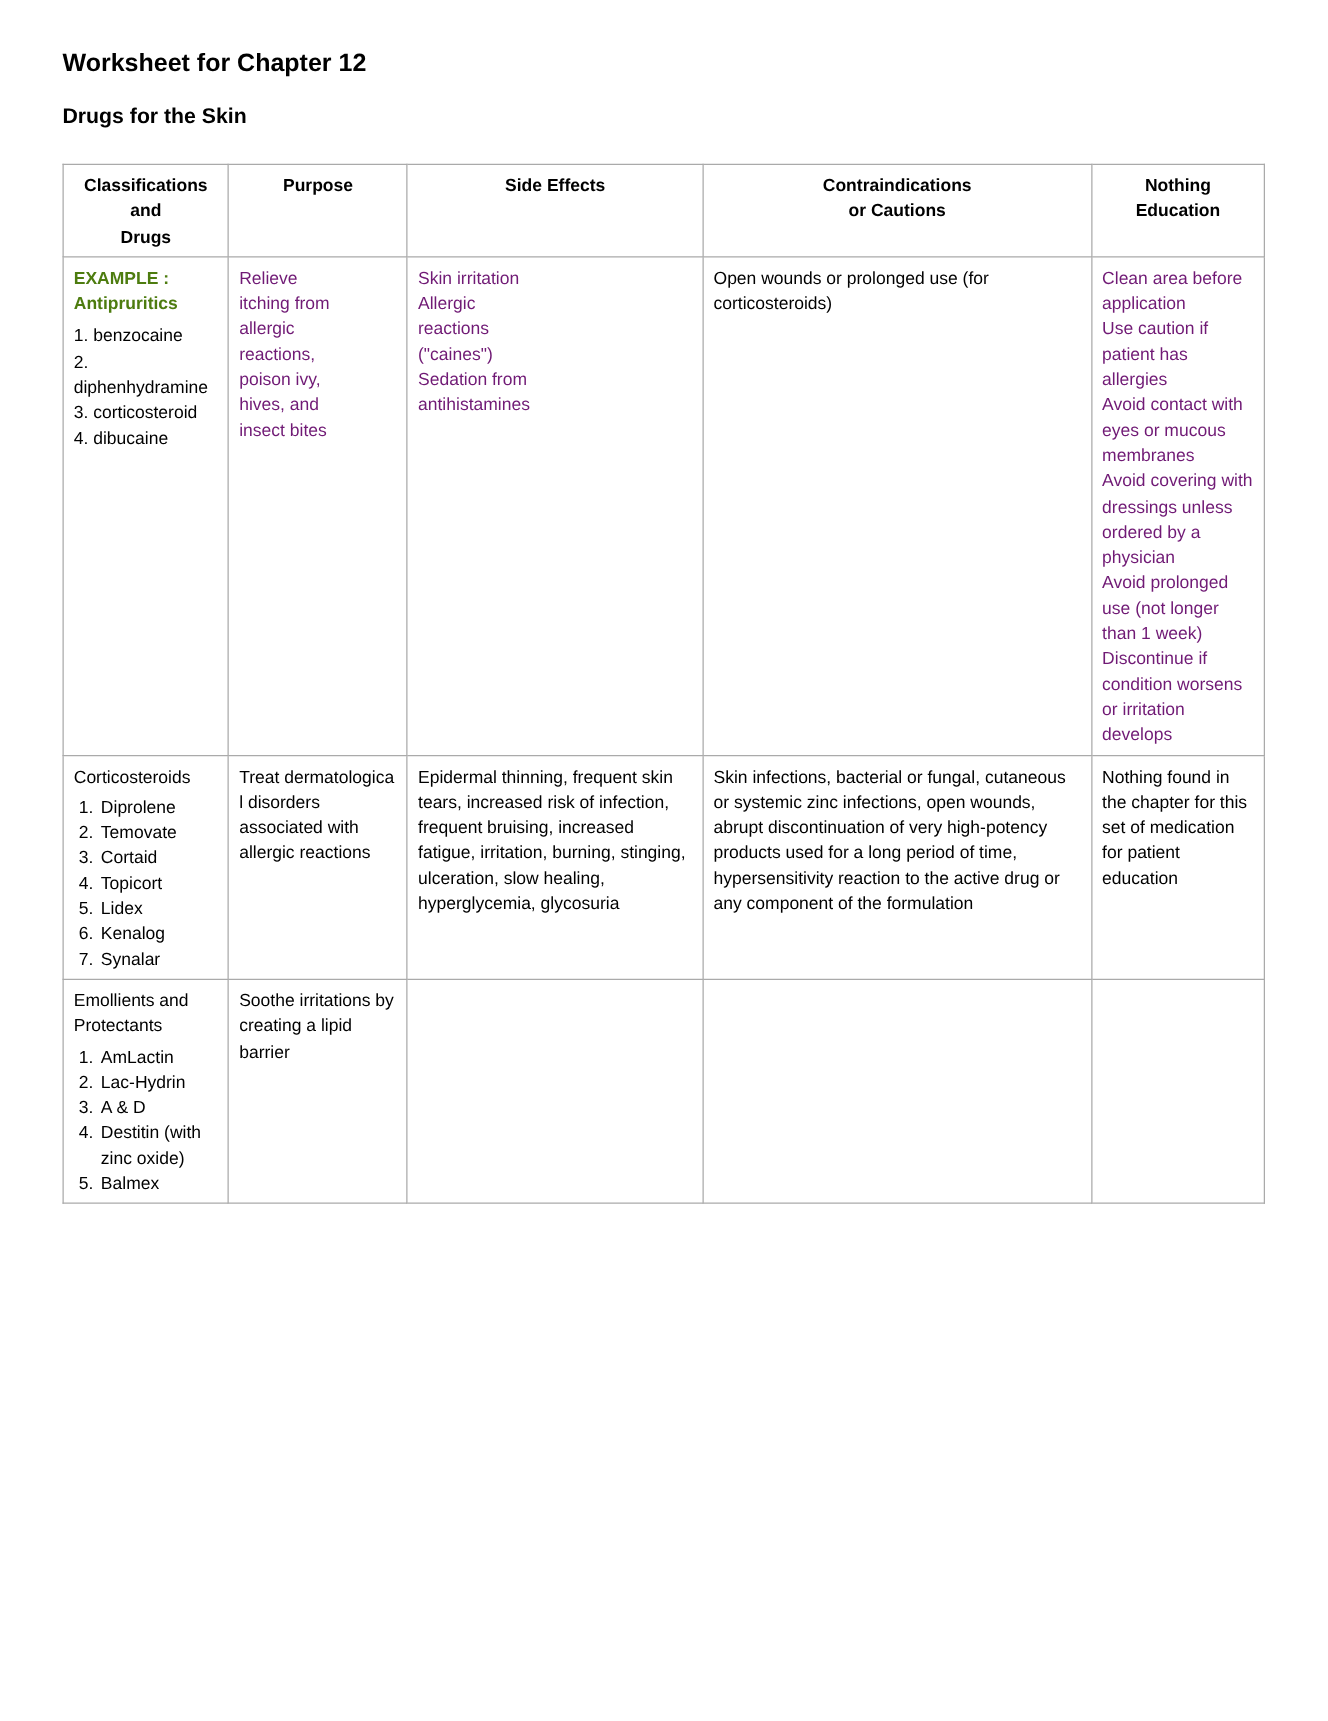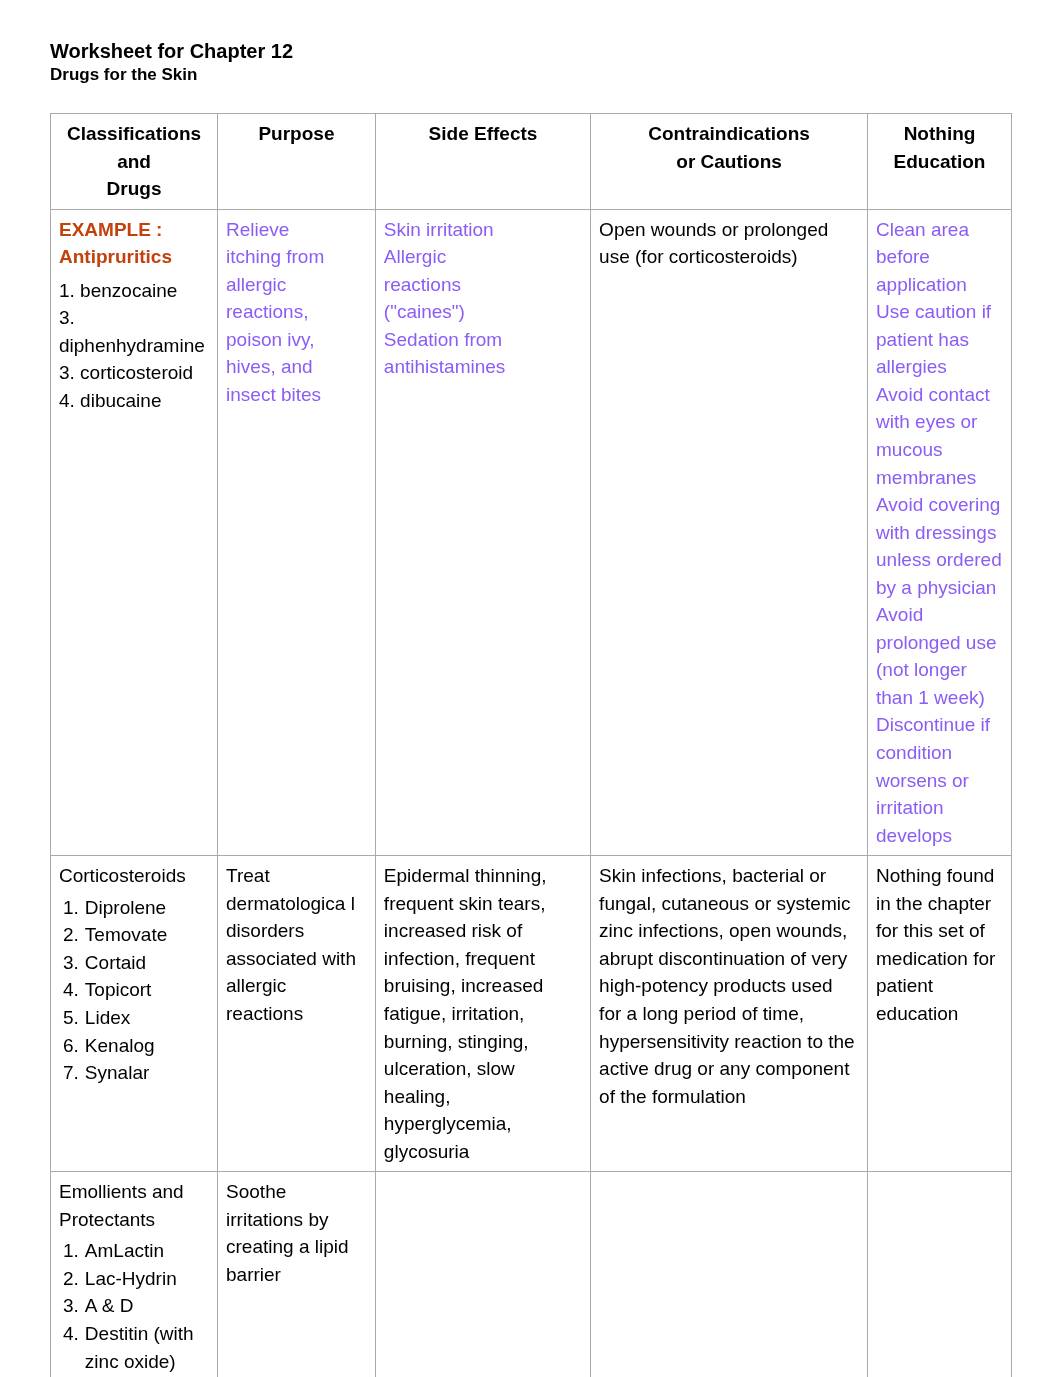--- a/index.html
+++ b/index.html
@@ -7,45 +7,45 @@
       font-family: Arial, sans-serif;
       font-size: 13px;
       background: #fff;
       color: #000;
       padding: 40px 50px;
       max-width: 1062px;
     }
     h1 {
       font-size: 20px;
       font-weight: bold;
-      margin-bottom: 2px;
+      margin-bottom: 20px;
     }
     h2 {
       font-size: 17px;
       font-weight: bold;
       margin-bottom: 28px;
     }
     table {
       width: 100%;
       border-collapse: collapse;
       border: 1px solid #aaa;
     }
     th, td {
       border: 1px solid #aaa;
       padding: 6px 8px;
       vertical-align: top;
-      font-size: 19px;
+      font-size: 14px;
       line-height: 1.45;
     }
     th {
       font-weight: bold;
       background: #fff;
     }
-    .red { color: #8b5cf6; }
-    .example-name { color: #c2410c; font-weight: bold; }
+    .red { color: #701a75; }
+    .example-name { color: #4d7c0f; font-weight: bold; }
   </style>
 </head>
 <body>
 
 <h1>Worksheet for Chapter 12</h1>
 <h2>Drugs for the Skin</h2>
 
 <table>
   <thead>
     <tr>
@@ -57,21 +57,21 @@
     </tr>
   </thead>
   <tbody>
 
     <tr>
       <td>
         <span class="example-name">EXAMPLE :</span><br>
         <span class="example-name">Antipruritics</span>
         <div style="margin-top:6px;">
           <div>1. benzocaine</div>
-          <div>3. diphenhydramine</div>
+          <div>2. diphenhydramine</div>
           <div>3. corticosteroid</div>
           <div>4. dibucaine</div>
         </div>
       </td>
       <td>
         <span class="red">Relieve<br>itching from<br>allergic<br>reactions,<br>poison ivy,<br>hives, and<br>insect bites</span>
       </td>
       <td>
         <span class="red">
           Skin irritation<br>

